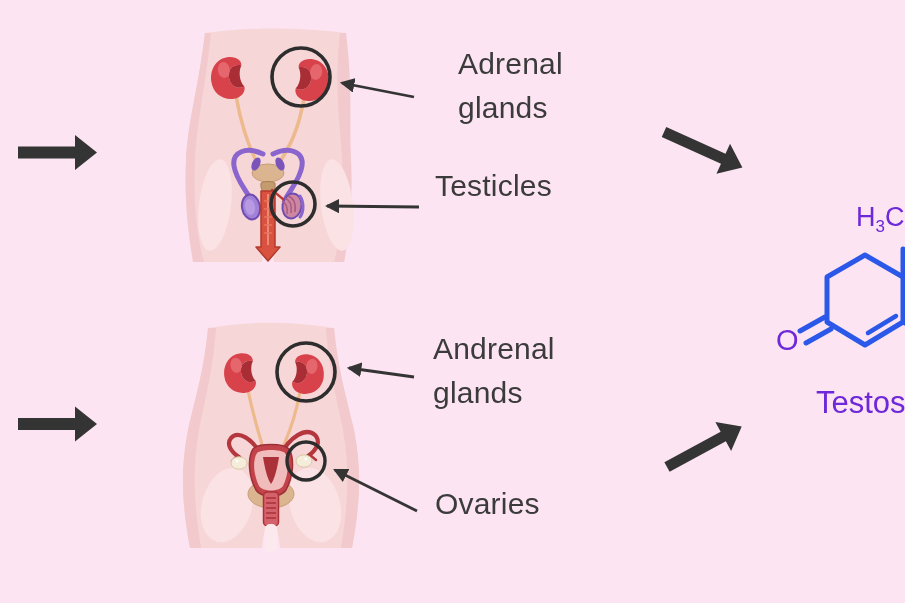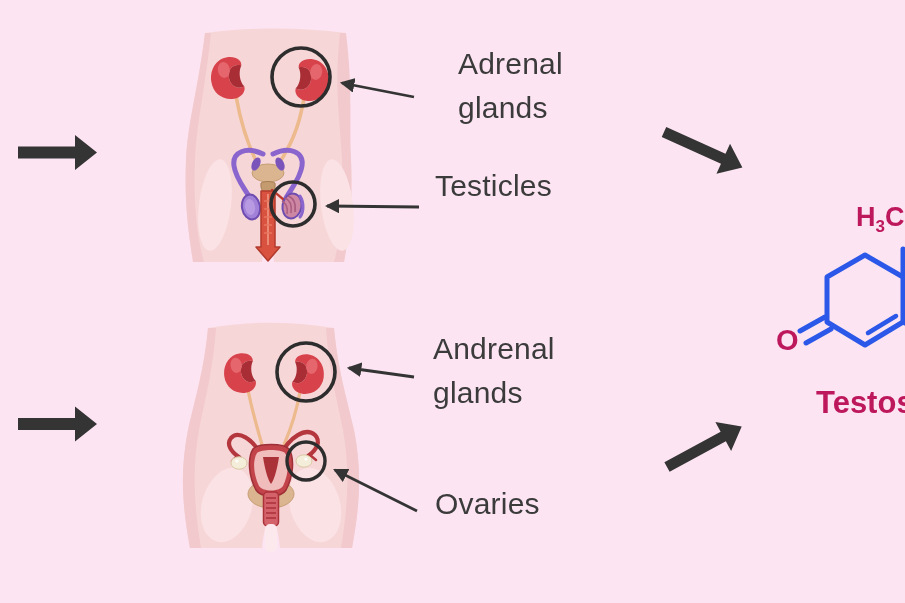--- a/index.html
+++ b/index.html
@@ -12,22 +12,22 @@
   }
   .label{
     position:absolute;
     font-size:30px;
     line-height:44px;
     color:#3b3b3b;
     letter-spacing:0.2px;
   }
   .chem-label{
     position:absolute;
-    font-weight:bold;
-    color:#be185d;
+    font-weight:normal;
+    color:#6d28d9;
     line-height:1;
     white-space:nowrap;
   }
   #formula{left:856px;top:204px;font-size:27px;}
   #formula sub{font-size:17px;vertical-align:-6px;}
   #oxygen{left:776px;top:326px;font-size:29px;}
   #molname{left:816px;top:387px;font-size:31px;}
   svg{position:absolute;left:0;top:0;}
 </style>
 </head>

